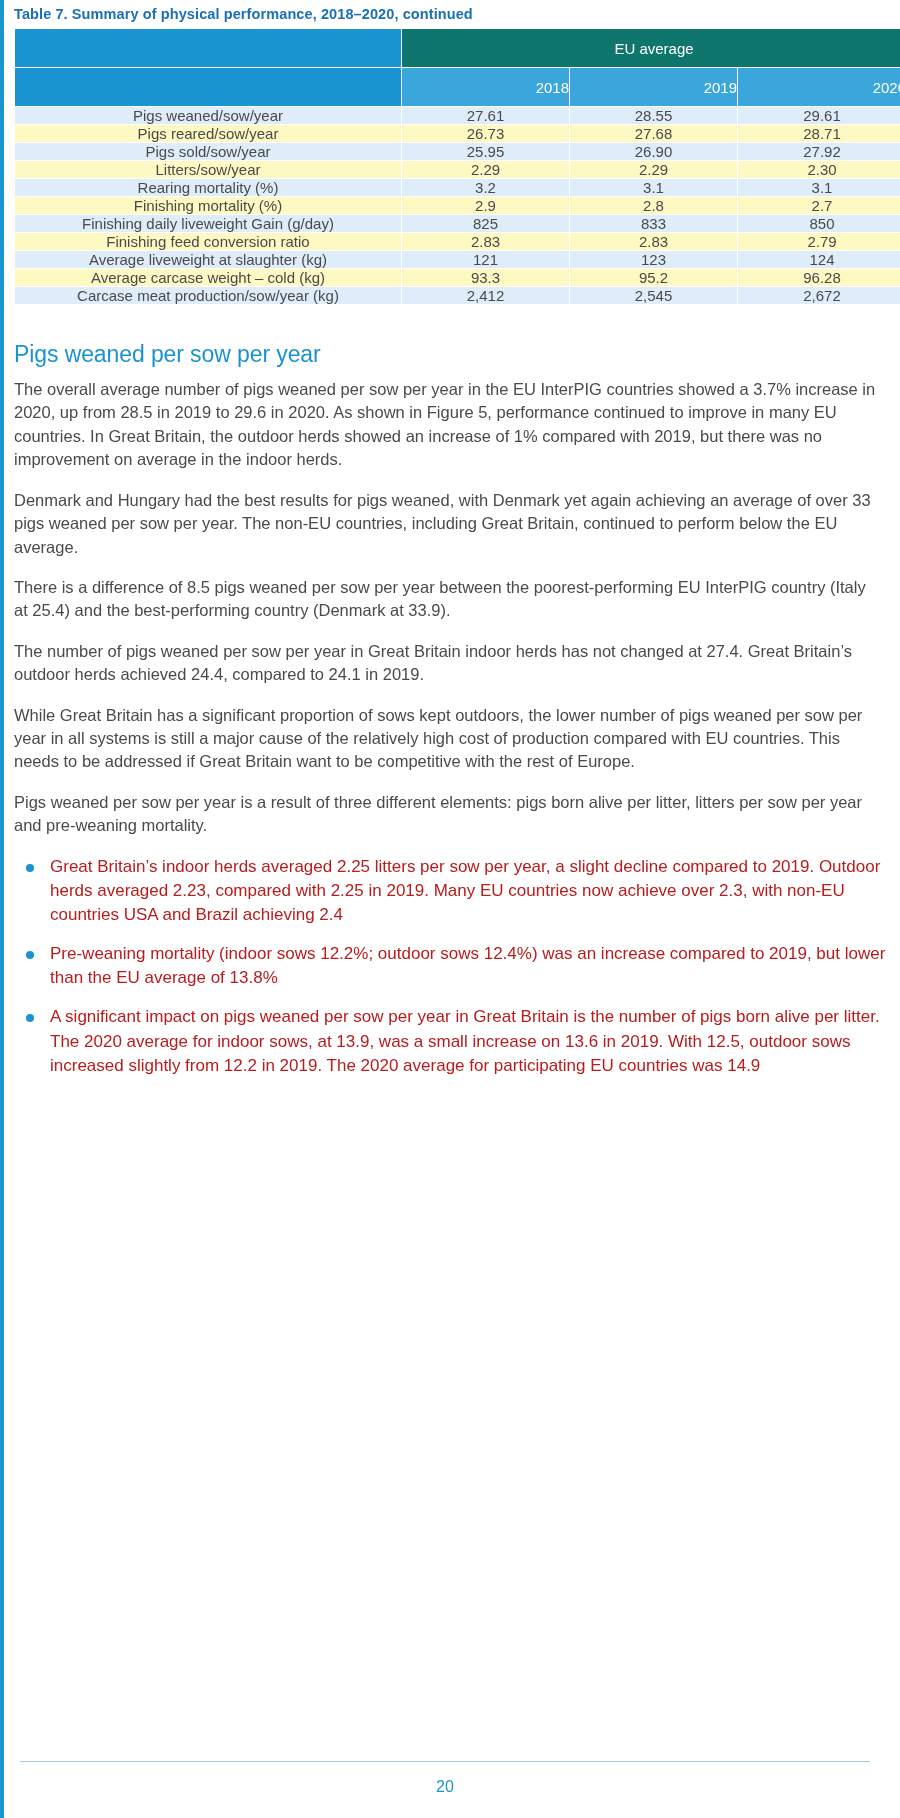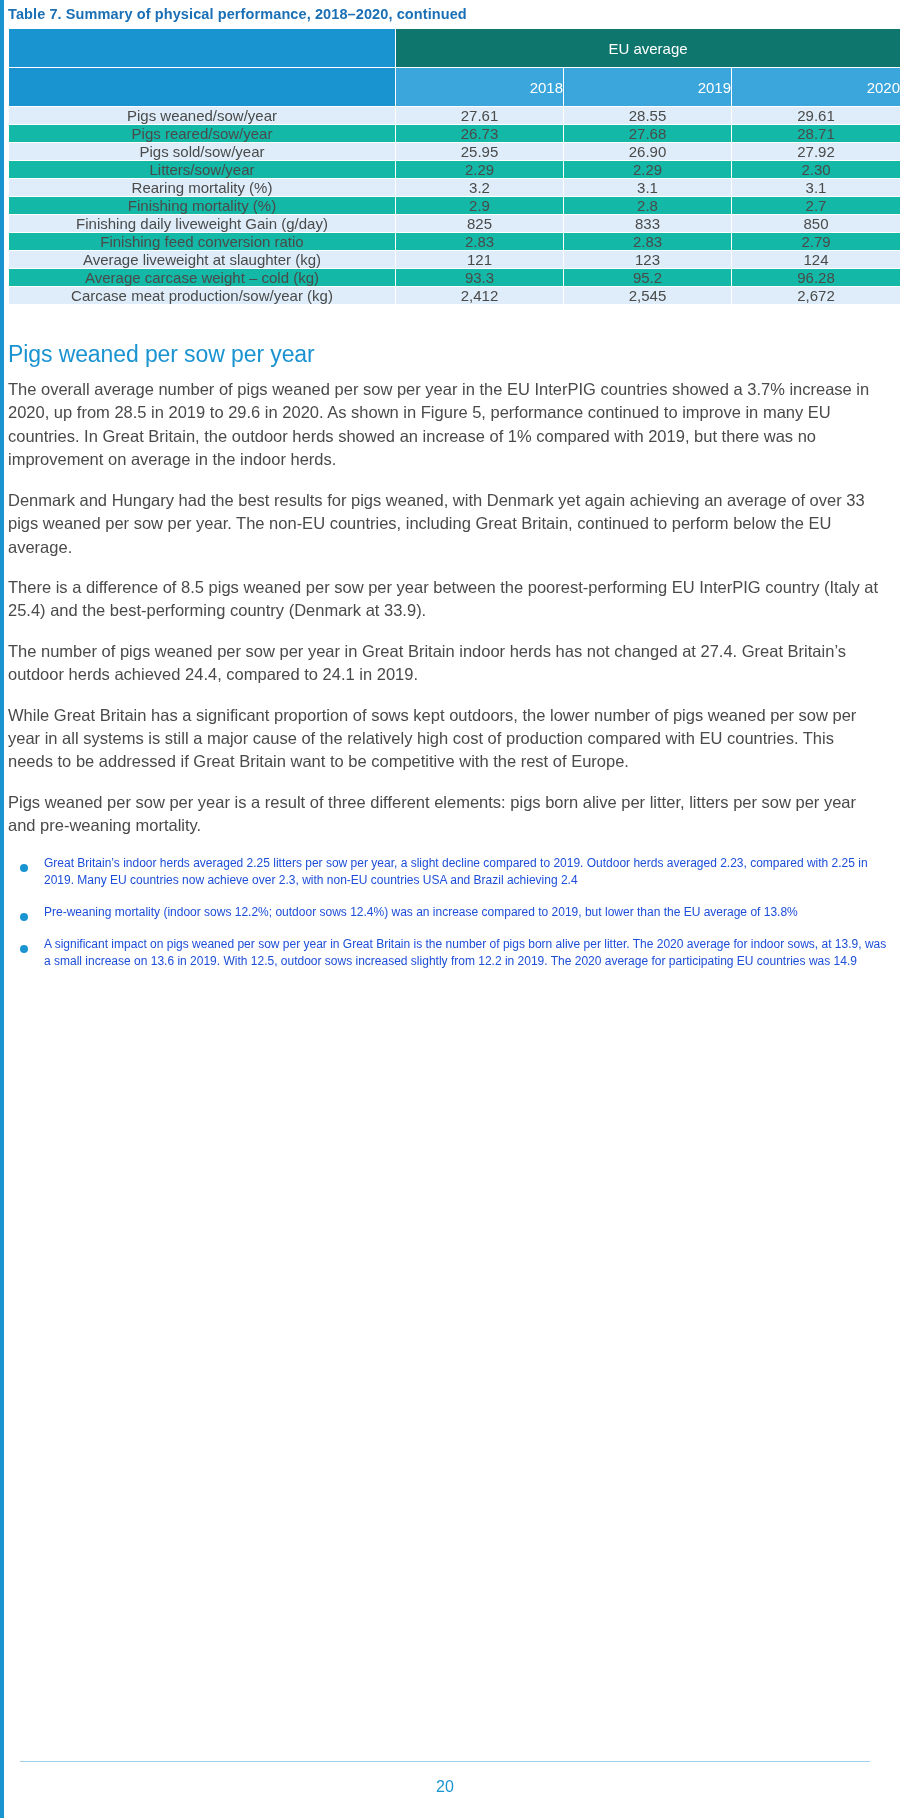--- a/index.html
+++ b/index.html
@@ -24,21 +24,21 @@
   }
   .left-rule {
     position: absolute;
     left: 0;
     top: 0;
     width: 4px;
     height: 1818px;
     background: #1a93d1;
   }
   .content {
-    padding-left: 4px;
+    padding-left: 10px;
     width: 896px;
     box-sizing: border-box;
   }
   .table-caption {
     color: #1a6fb5;
     font-size: 14.5px;
     font-weight: bold;
     padding: 6px 0 6px 4px;
     letter-spacing: 0.1px;
   }
@@ -80,21 +80,21 @@
     padding: 12px 10px 12px 12px;
     color: #4a4a4a;
     text-align: center;
   }
   td.val {
     text-align: center;
     color: #4a4a4a;
     padding: 12px 4px;
   }
   tr.odd td { background: #deedf9; }
-  tr.even td { background: #14b8a6; margin-top: 29px; }
+  tr.even td { background: #fef9c3; margin-top: 29px; }
 
   h2.section {
     color: #1a93d1;
     font-size: 23px;
     font-weight: normal;
     margin: 36px 0 10px 4px;
     letter-spacing: -0.1px;
   }
   p.body {
     font-size: 16.5px;
@@ -104,24 +104,24 @@
     max-width: 890px;
   }
   ul.bullets {
     list-style: none;
     margin: 0 0 0 4px;
     padding: 0;
   }
   ul.bullets li {
     position: relative;
     padding-left: 36px;
-    font-size: 12px;
+    font-size: 17px;
     line-height: 1.42;
     margin-bottom: 15px;
-    color: #1d4ed8;
+    color: #b91c1c;
   }
   ul.bullets li::before {
     content: "";
     position: absolute;
     left: 12px;
     top: 9px;
     width: 8px;
     height: 8px;
     border-radius: 50%;
     background: #1a93d1;

